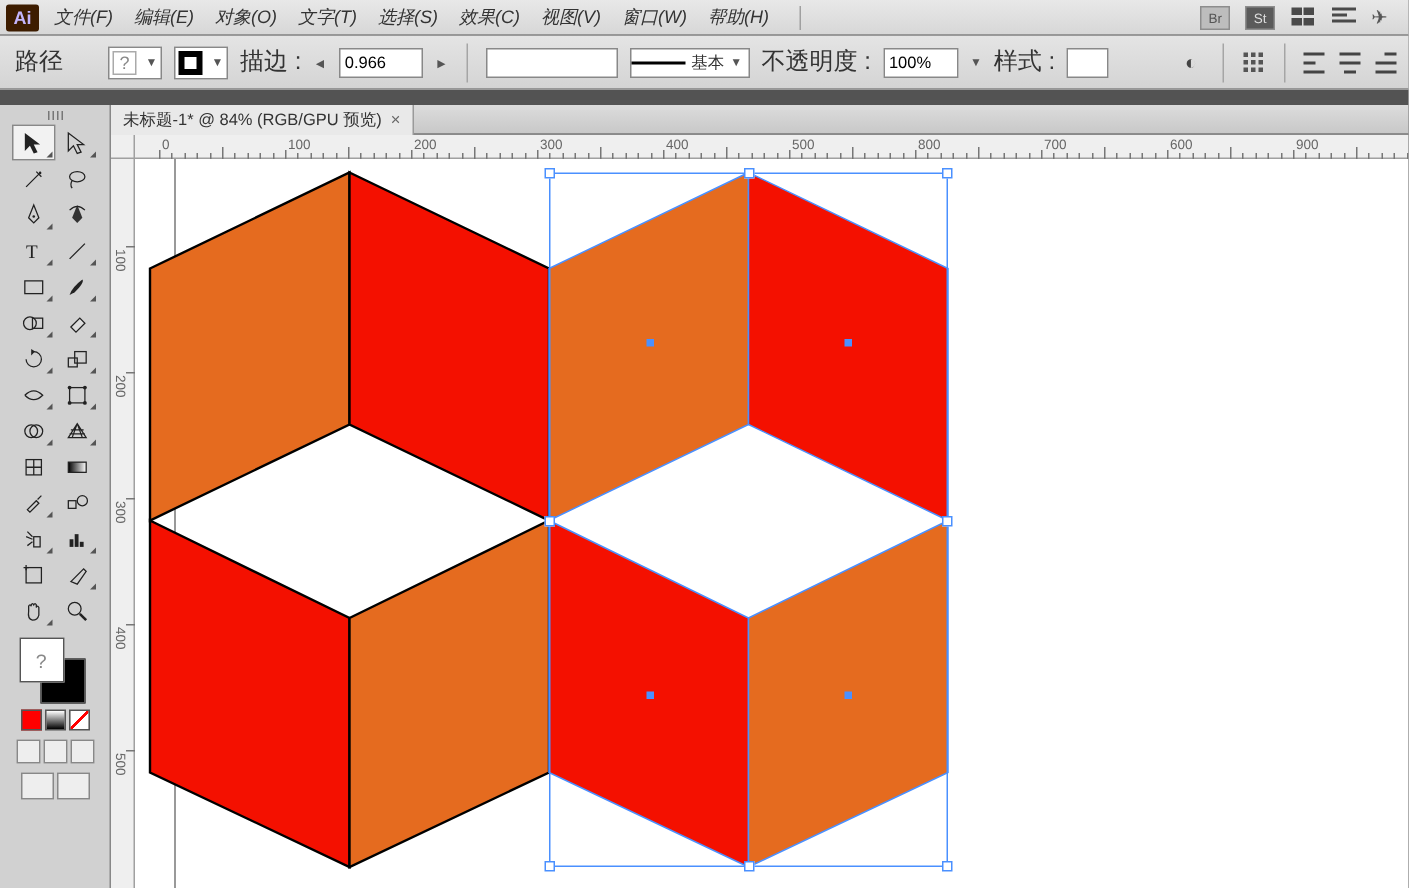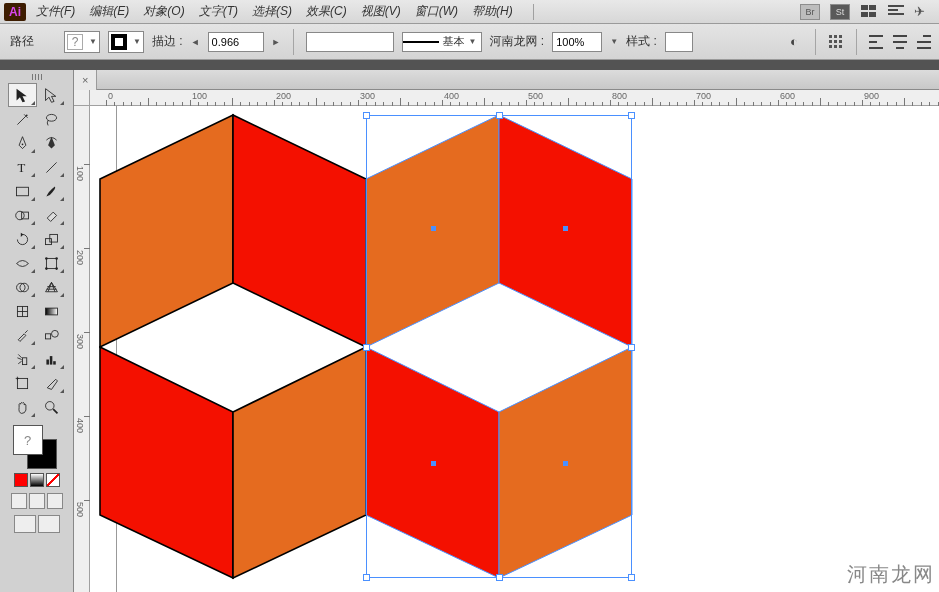--- a/index.html
+++ b/index.html
@@ -13,42 +13,42 @@
 
   
   .menubar {
     position: absolute; left: 0; top: 0; width: 939px; height: 24px;
     background: linear-gradient(#e8e8e8,#d7d7d7);
     border-bottom: 1px solid #9a9a9a;
     display: flex; align-items: center; padding-left: 4px;
     color: #333;
   }
   .ai-logo {
-    width: 22px; height: 18px; background: #3d1c00; color: #d946ef;
+    width: 22px; height: 18px; background: #3d1c00; color: #c4b5fd;
     display: flex; align-items: center; justify-content: center;
     font-weight: bold; font-size: 12px; border-radius: 2px; margin-right: 10px;
   }
   .menubar .mi { margin-right: 14px; cursor: default; font-style: italic; }
   .menubar .sep { width: 1px; height: 16px; background: #a0a0a0; margin: 0 6px; }
   .menubar .ricons { margin-left: auto; display: flex; align-items: center; gap: 10px; padding-right: 14px; }
   .chip { width: 20px; height: 16px; background: #bdbdbd; border: 1px solid #8d8d8d; display:flex; align-items:center; justify-content:center; font-size:9px; color:#555;}
   .grid-ico { width: 18px; height:14px; display:flex; flex-wrap:wrap; }
   .grid-ico span{ width:7px; height:5px; background:#4a4a4a; margin:0.5px;}
   .arrange-ico{ width:16px;height:14px;display:flex;flex-direction:column;gap:2px;}
   .arrange-ico span{height:2px;background:#4a4a4a;}
   .cloud-ico{font-size:13px;color:#555;}
 
   
   .optbar {
     position: absolute; left:0; top:24px; width:939px; height:36px;
     background: linear-gradient(#e4e4e4,#d4d4d4);
     border-bottom:1px solid #9a9a9a;
     display:flex; align-items:center; padding-left:10px; gap:8px; color:#333;
   }
-  .optlabel{ font-size:12px;text-align:right;}
+  .optlabel{ font-size:16px;text-align:right;}
   .swatch-btn{ width:36px; height:22px; border:1px solid #888; background:#fff; display:flex; align-items:center;}
   .swatch-btn .sq{width:16px;height:16px; margin:0 2px;}
   .swatch-btn .car{font-size:8px; color:#555; margin-left:auto; margin-right:2px;}
   .vline{ width:1px; height:26px; background:#a5a5a5; margin:0 4px;}
   .num-in{ width:56px; height:20px; border:1px solid #888; background:#fff; font-size:11px; padding:1px 3px; }
   .dd{ width:88px; height:20px; border:1px solid #888; background:#fff; }
   .stroke-prev{ width:80px; height:20px; border:1px solid #888; background:#fff; display:flex; align-items:center; justify-content:flex-end; padding-right:4px; gap:4px;}
   .stroke-prev .ln{ flex:1; height:2px; background:#000;}
   .opac-in{width:50px;height:20px;border:1px solid #888;background:#fff;font-size:11px;padding:1px 3px;}
   .style-sw{ width:28px;height:20px; border:1px solid #888; background:#fff;}
@@ -161,21 +161,21 @@
   <span style="font-size:9px;color:#555">◄</span>
   <input class="num-in" value="0.966" style="">
   <span style="font-size:9px;color:#555">►</span>
   <div class="vline"></div>
   <div class="dd"></div>
   <div class="stroke-prev">
     <div class="ln"></div>
     <span style="font-size:11px">基本</span>
     <span style="font-size:8px;color:#555">▼</span>
   </div>
-  <span class="optlabel">河南龙网 :</span>
+  <span class="optlabel">不透明度 :</span>
   <input class="opac-in" value="100%" style="">
   <span style="font-size:8px;color:#555">▼</span>
   <span class="optlabel">样式 :</span>
   <div class="style-sw"></div>
   <div class="ricons2">
     <div class="icn">◐</div>
     <div class="vline"></div>
     <div class="dotsgrid">
         <span></span>
         <span></span>
@@ -421,20 +421,21 @@
   </div>
   <div class="lastrow">
     <div></div>
     <div></div>
   </div>
 </div>
 
 <div class="doc-wrap">
   <div class="tabbar">
     <div class="tab">
+      <span>未标题-1* @ 84% (RGB/GPU 预览)</span>
       <span class="x">×</span>
     </div>
   </div>
   <div class="ruler-c"></div>
   <div class="ruler-h" id="rh">
       <div class="tick" style="left: 16px; top: 10px; width: 1px; height: 6px;"></div>
       <div class="tick-lbl" style="left: 18px; top: 1px;">0</div>
       <div class="tick" style="left: 24.4px; top: 12px; width: 1px; height: 4px;"></div>
       <div class="tick" style="left: 32.8px; top: 12px; width: 1px; height: 4px;"></div>
       <div class="tick" style="left: 41.2px; top: 12px; width: 1px; height: 4px;"></div>
@@ -586,15 +587,14 @@
       <div class="hnd" style="right:-4px;top:228px"></div>
       <div class="hnd" style="left:-4px;bottom:-4px"></div>
       <div class="hnd" style="left:129px;bottom:-4px"></div>
       <div class="hnd" style="right:-4px;bottom:-4px"></div>
     </div>
     <div class="anchor" style="left:341px;top:120px"></div>
     <div class="anchor" style="left:473px;top:120px"></div>
     <div class="anchor" style="left:341px;top:355px"></div>
     <div class="anchor" style="left:473px;top:355px"></div>
 
-    <div class="watermark">河南龙网</div>
   </div>
 </div>
 
 </body></html>

